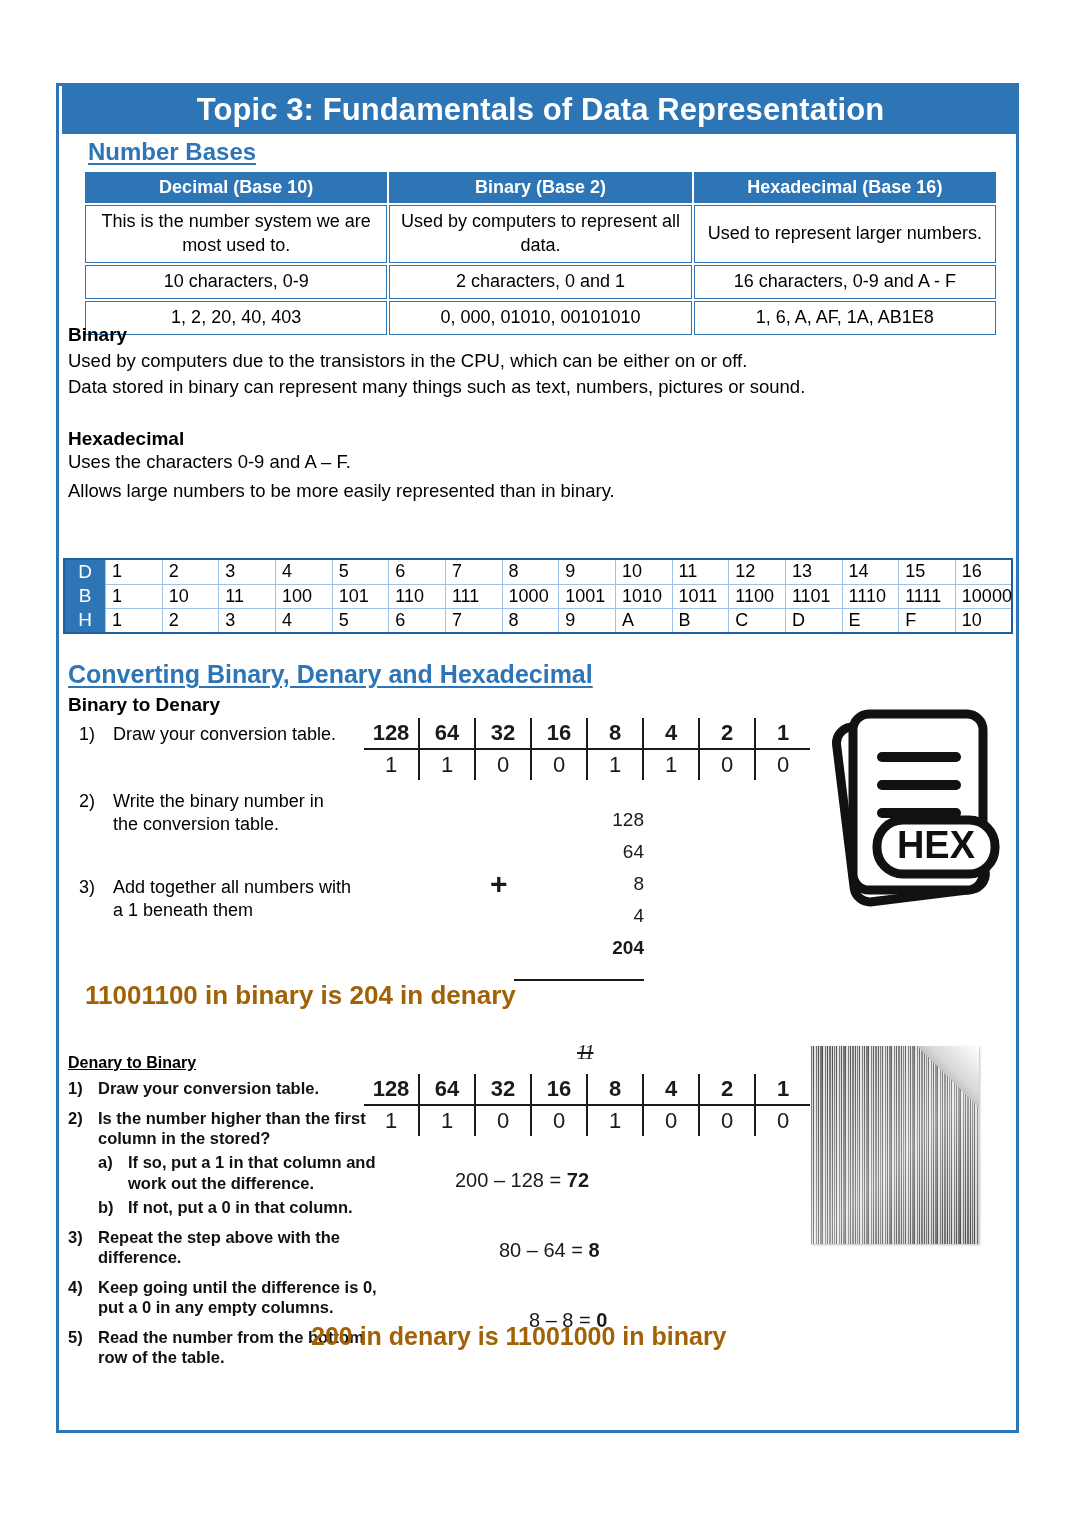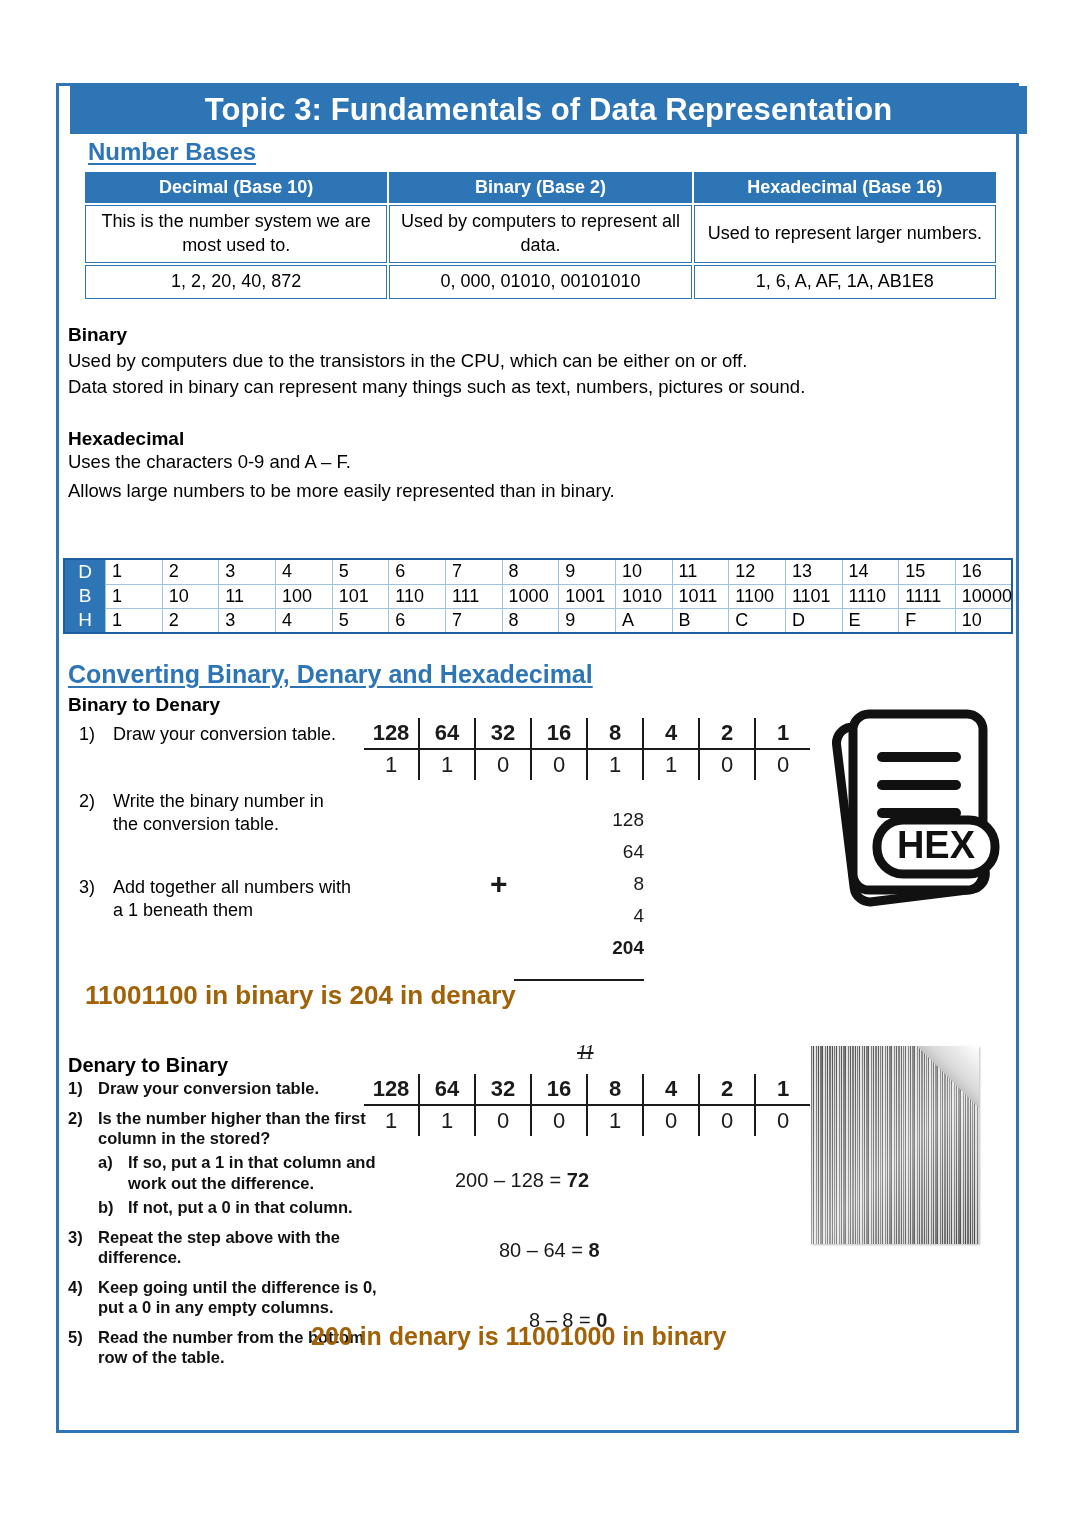--- a/index.html
+++ b/index.html
@@ -23,21 +23,21 @@
     width: 963px;
     height: 1350px;
     border: 3px solid #2E75B6;
     background: #ffffff;
     box-sizing: border-box;
   }
 
   
   #title-banner {
     position: absolute;
-    left: 11px;
+    left: 3px;
     top: 0px;
     width: 100%;
     height: 48px;
     background: #2E75B6;
     color: #ffffff;
     font-size: 31px;
     font-weight: bold;
     display: flex;
     align-items: center;
     justify-content: center;
@@ -63,21 +63,21 @@
     position: absolute;
     color: #000000;
     font-size: 19px;
     font-weight: bold;
     white-space: nowrap;
     text-align: center;
   }
   #heading-binary       { left: 9px; top: 238px; }
   #heading-hexadecimal  { left: 9px; top: 342px; }
   #heading-binary-to-denary { left: 9px; top: 608px; }
-  #heading-denary-to-binary { left: 9px; top: 968px; font-size: 20px; }
+  #heading-denary-to-binary { left: 9px; top: 968px; font-size: 16px; text-decoration: underline; }
 
   
   .body-line {
     position: absolute;
     color: #000000;
     font-size: 18.5px;
     white-space: nowrap;
   }
   #binary-line-1 { left: 9px; top: 264px; }
   #binary-line-2 { left: 9px; top: 290px; }
@@ -361,21 +361,26 @@
         <th>Hexadecimal (Base 16)</th>
       </tr>
     </thead>
     <tbody>
       <tr>
         <td>This is the number system we are most used to.</td>
         <td>Used by computers to represent all data.</td>
         <td>Used to represent larger numbers.</td>
       </tr>
       <tr>
-        <td>1, 2, 20, 40, 872</td>
+        <td>10 characters, 0-9</td>
+        <td>2 characters, 0 and 1</td>
+        <td>16 characters, 0-9 and A - F</td>
+      </tr>
+      <tr>
+        <td>1, 2, 20, 40, 403</td>
         <td>0, 000, 01010, 00101010</td>
         <td>1, 6, A, AF, 1A, AB1E8</td>
       </tr>
     </tbody>
   </table>
 
   <div class="sub-heading" id="heading-binary">Binary</div>
   <div class="body-line" id="binary-line-1">Used by computers due to the transistors in the CPU, which can be either on or off.</div>
   <div class="body-line" id="binary-line-2">Data stored in binary can represent many things such as text, numbers, pictures or sound.</div>
 

